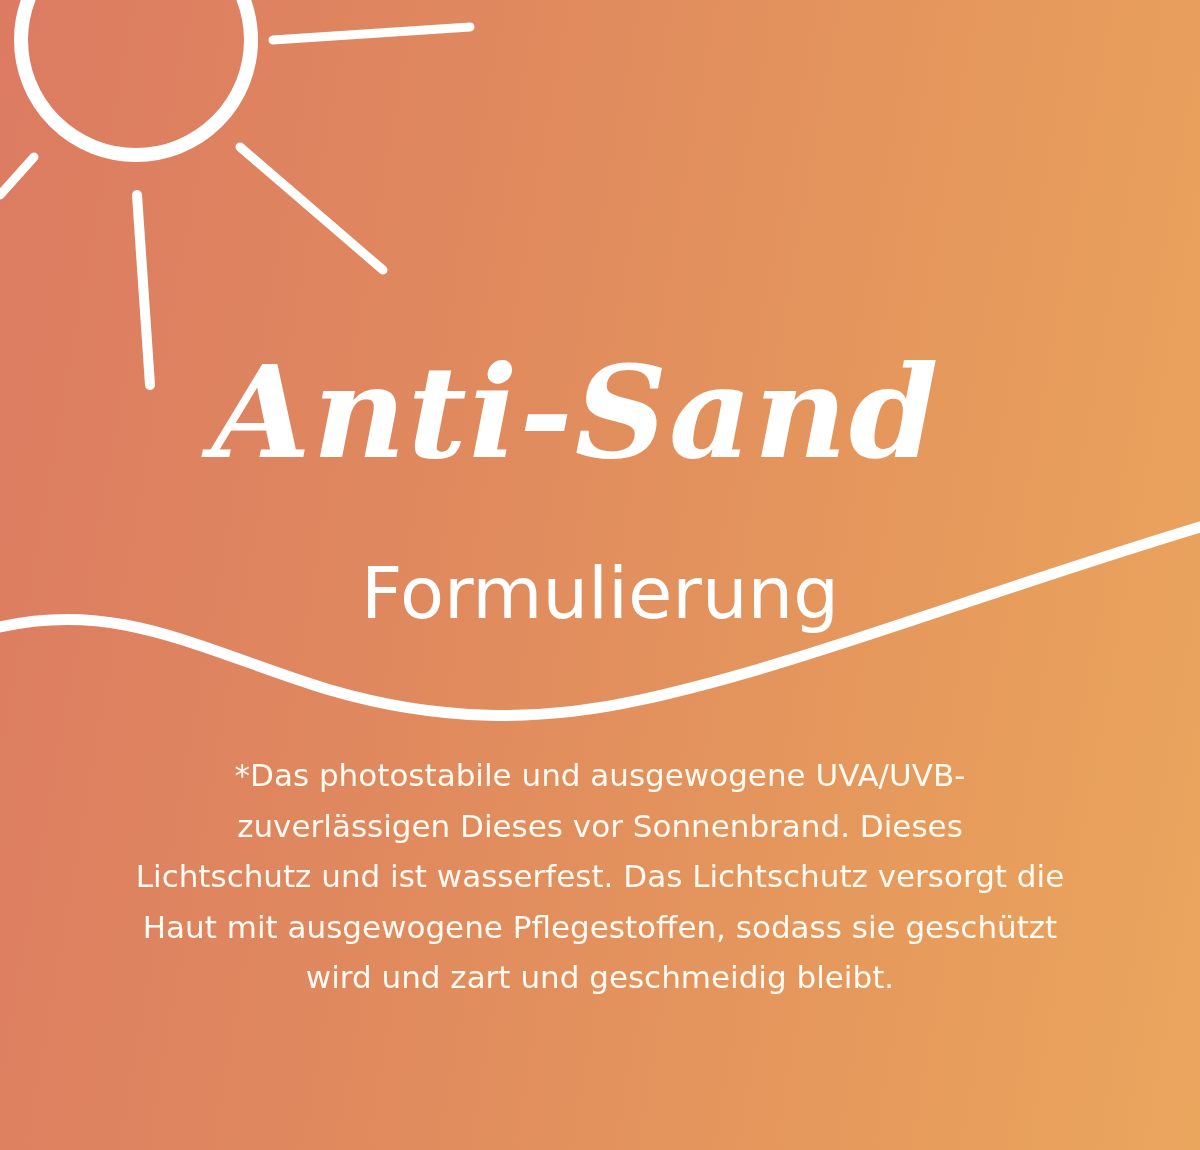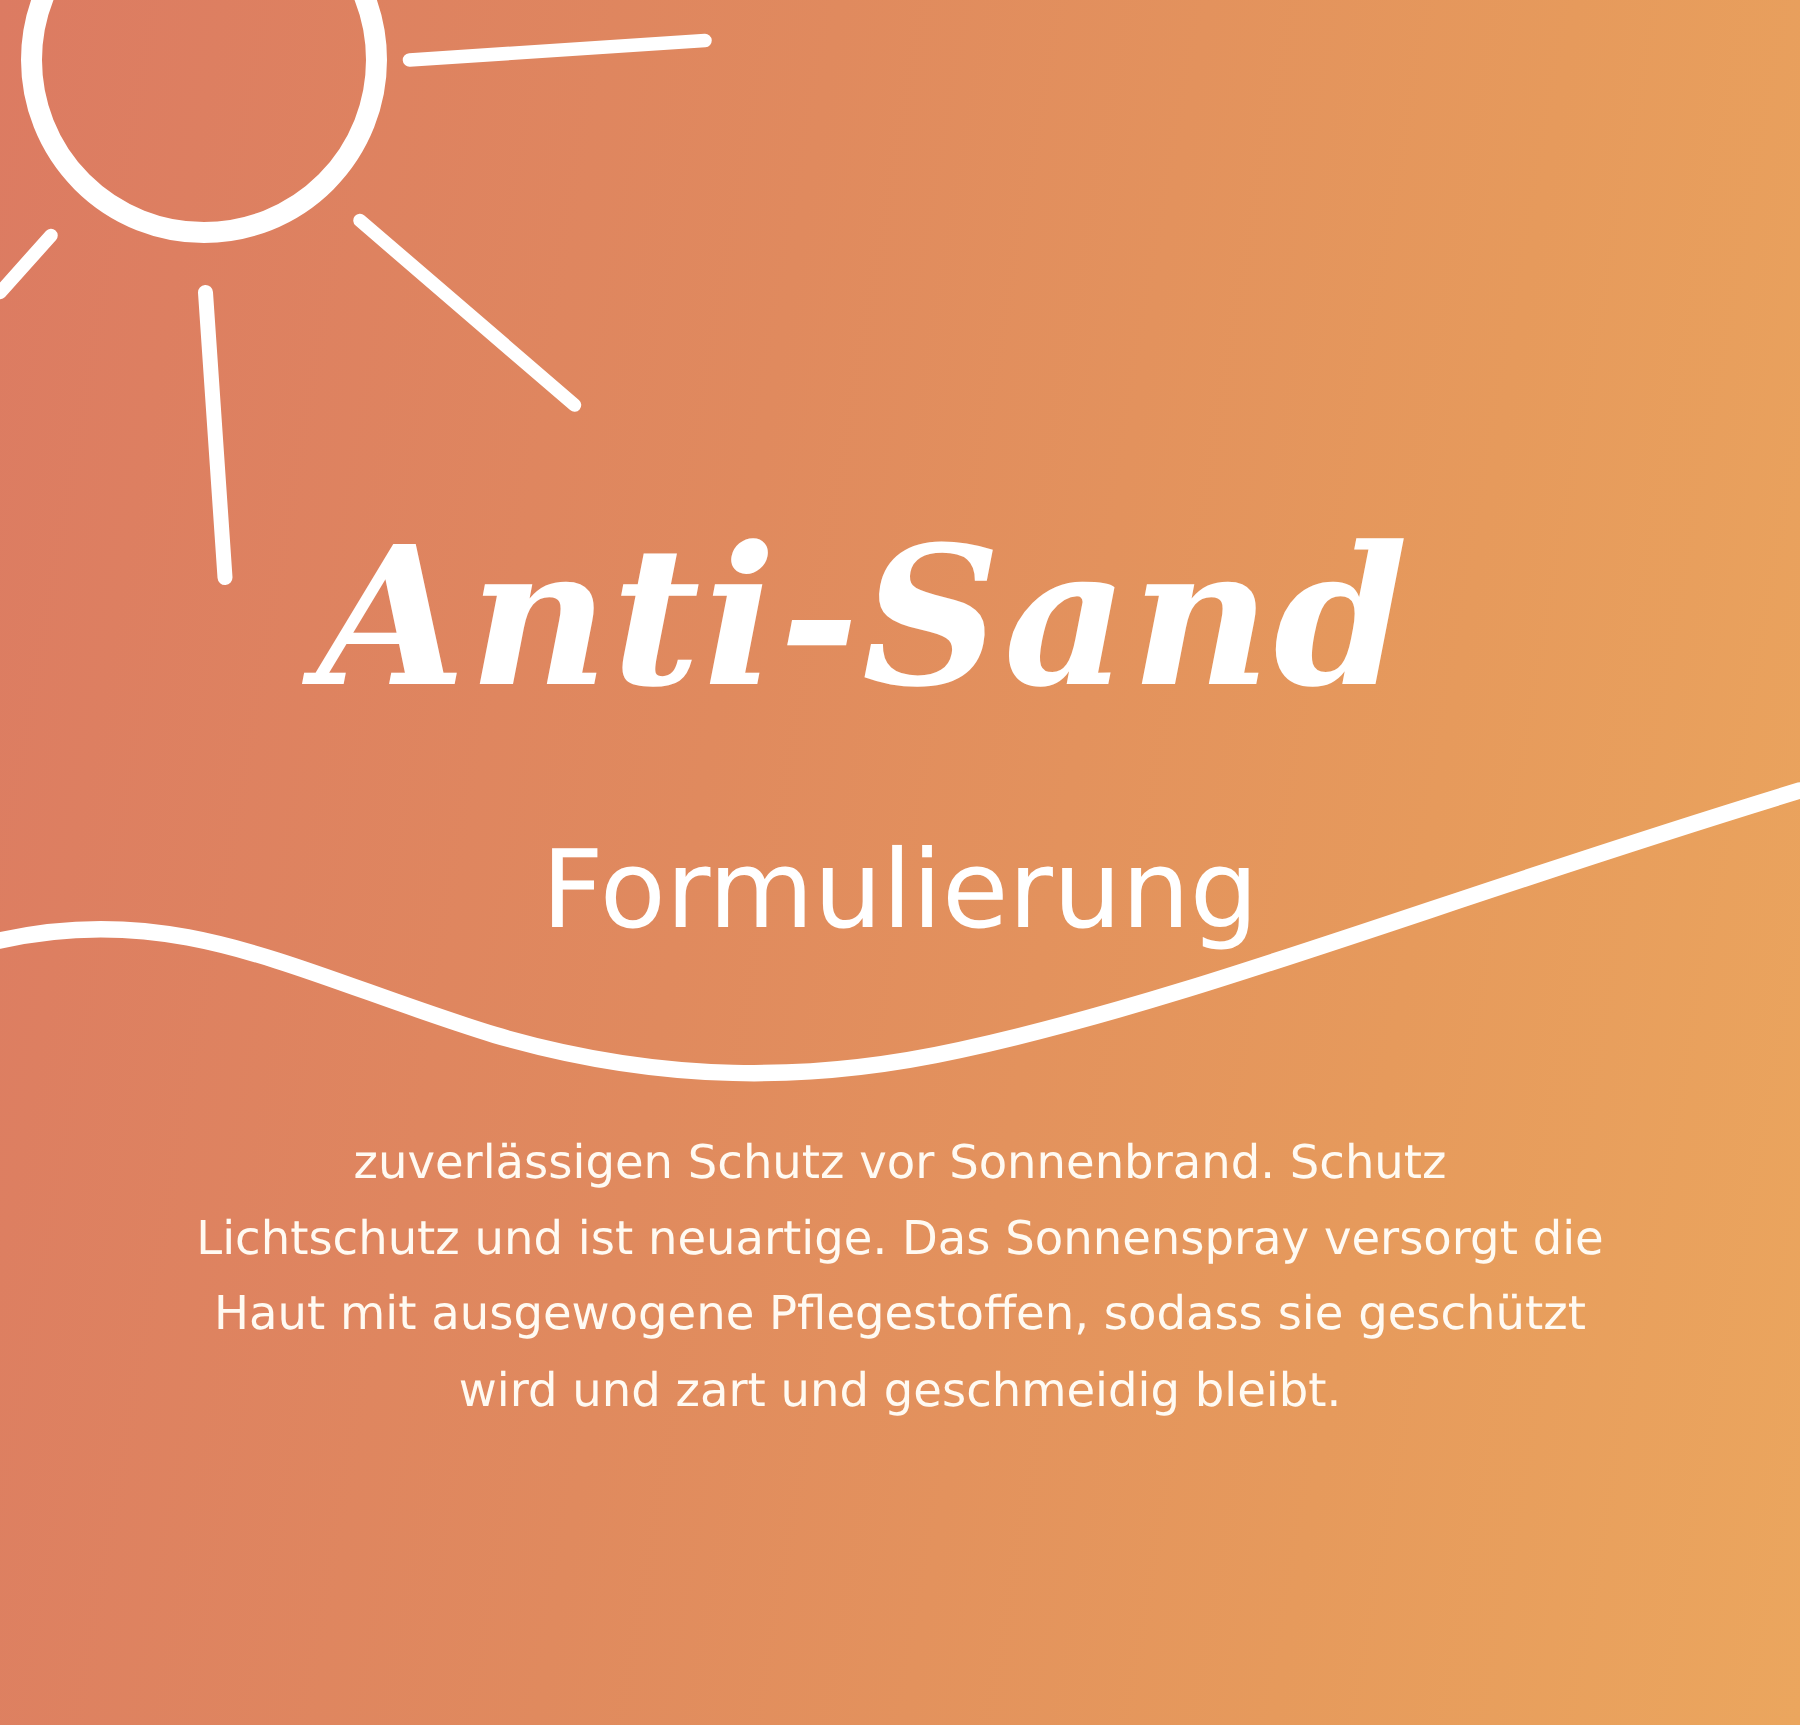--- a/index.html
+++ b/index.html
@@ -39,17 +39,18 @@
     <line x1="137" y1="195" x2="150" y2="385" stroke-width="10"></line>
     <line x1="34" y1="157" x2="0" y2="195" stroke-width="9"></line>
   </g>
   <path d="M 0 627 C 120 600, 200 650, 330 690 C 440 722, 540 722, 640 700 C 800 665, 960 600, 1200 527" fill="none" stroke="#ffffff" stroke-width="11" stroke-linecap="round"></path>
 </svg>
 
 <div class="title">Anti-Sand</div>
 <div class="subtitle">Formulierung</div>
 
 <div class="body-text">
-  <span class="line">zuverlässigen Schutz vor Sonnenbrand. Schutz</span>
-  <span class="line">Lichtschutz und ist neuartige. Das Sonnenspray versorgt die</span>
+  <span class="line">*Das photostabile und ausgewogene UVA/UVB-</span>
+  <span class="line">zuverlässigen Dieses vor Sonnenbrand. Dieses</span>
+  <span class="line">Lichtschutz und ist wasserfest. Das Lichtschutz versorgt die</span>
   <span class="line">Haut mit ausgewogene Pflegestoffen, sodass sie geschützt</span>
   <span class="line">wird und zart und geschmeidig bleibt.</span>
 </div>
 
 </body></html>

